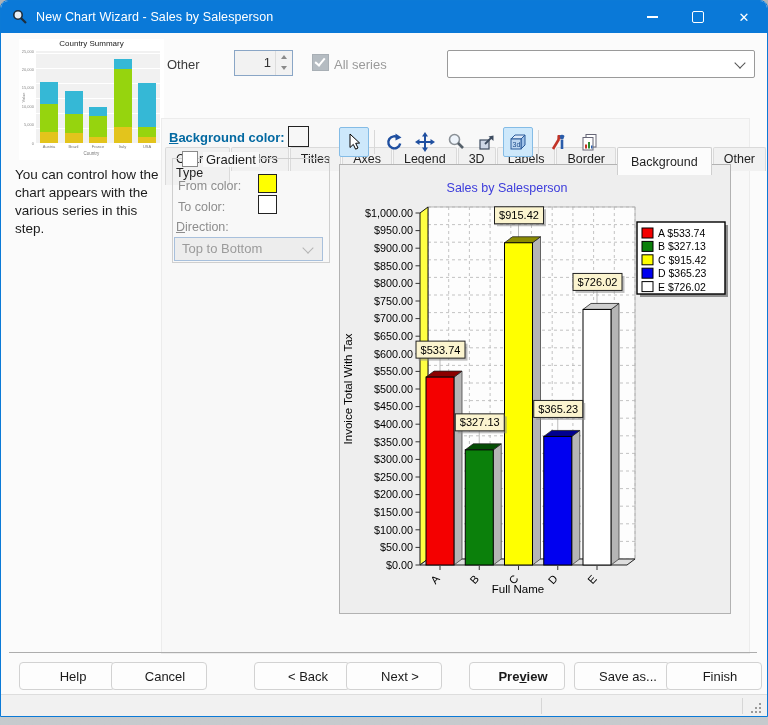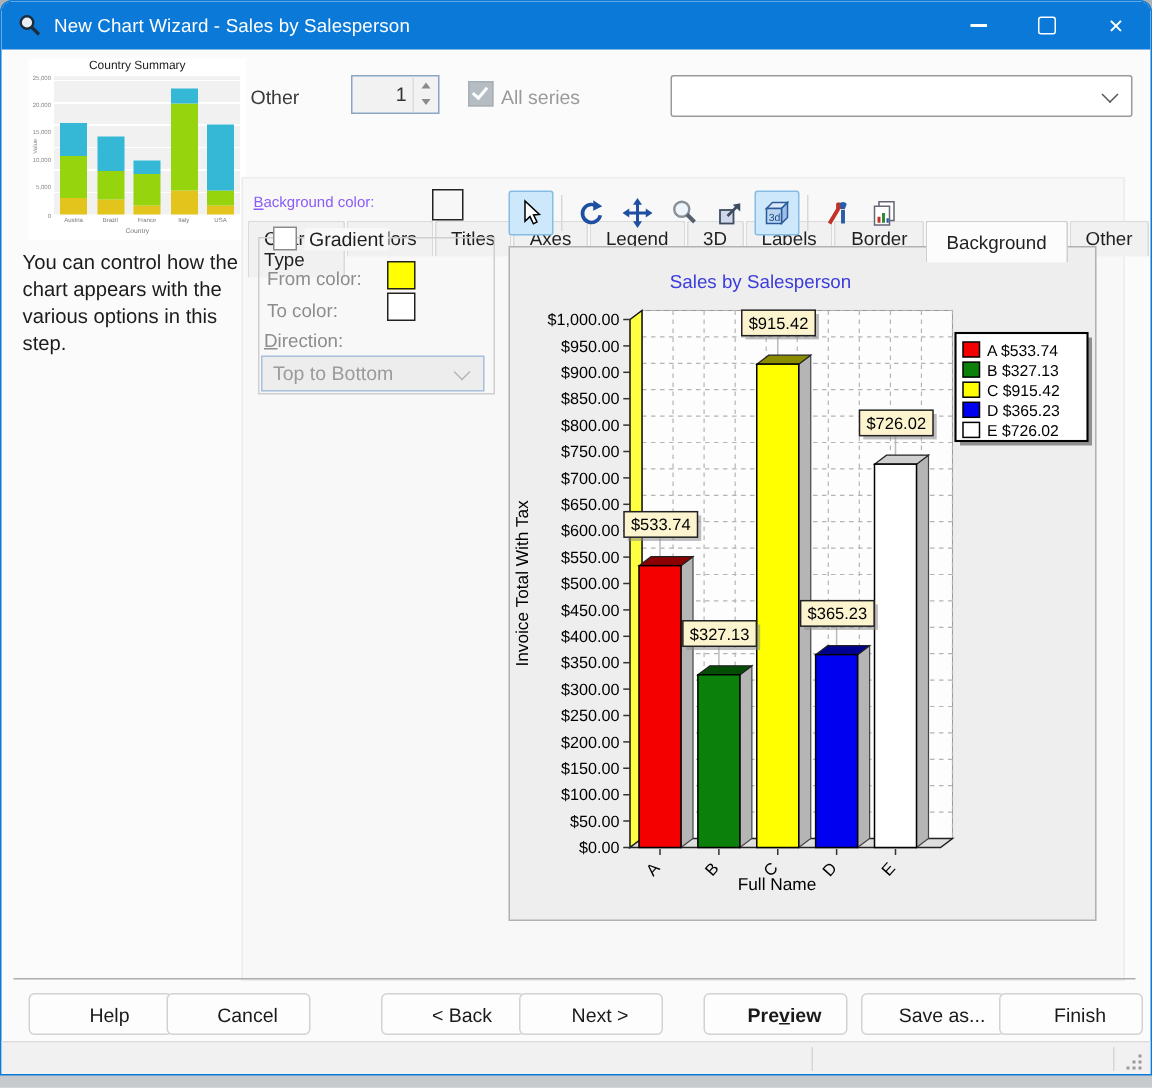--- a/index.html
+++ b/index.html
@@ -48,21 +48,21 @@
   #step-combo{left:446px;top:49px;width:306px;height:26px;background:#fff;border:1px solid #9a9a9a;border-radius:2px;}
   #step-combo .val{position:absolute;left:8px;top:5px;font-size:13.5px;color:#111;}
   .chev{position:absolute;right:10px;top:8px;width:7px;height:7px;border:solid #555;border-width:0 1.4px 1.4px 0;transform:rotate(45deg);}
   
   #tabstrip{left:164px;top:98px;height:28px;display:flex;align-items:flex-start;margin-top:48px;}
   .tab{font-size:12.5px;color:#1f1f1f;background:#f1f1f1;border:1px solid #dadada;border-bottom:none;
        padding:4px 10px 5px 10px;margin-right:1px;border-radius:2px 2px 0 0;}
   .tab.selected{background:#fcfcfc;border-color:#cfcfcf;padding:7px 13px 6px 13px;position:relative;z-index:2;}
   #tabpage{left:160px;top:117px;width:587px;height:534px;background:#f8f8f8;border:1px solid #ececec;}
   
-  #bg-color-label{left:168px;top:129px;font-size:10px;color:#8b5cf6;}
+  #bg-color-label{left:168px;top:129px;font-size:13px;color:#0369a1;font-weight:bold;}
   #bg-color-swatch{left:287px;top:125px;width:19px;height:19px;border:1px solid #222;}
   #gradient-group{left:171px;top:157px;width:156px;height:103px;border:1px solid #cfcfcf;}
   #gradient-check{left:181px;top:150px;width:14px;height:14px;border:1px solid #8a8a8a;background:#fff;}
   #gradient-label{left:202px;top:151px;font-size:13px;color:#1f1f1f;background:#f8f8f8;padding:0 3px;}
   .gray-label{font-size:12.5px;color:#8d8d8d;}
   #from-label{left:177px;top:178px;}
   #to-label{left:177px;top:199px;}
   #dir-label{left:175px;top:219px;}
   #from-swatch{left:257px;top:173px;width:17px;height:17px;border:1px solid #222;}
   #to-swatch{left:257px;top:194px;width:17px;height:17px;border:1px solid #222;}
@@ -149,21 +149,21 @@
         <div class="pv-xtick" style="left: 91.5px;">Italy</div>
         <div class="pv-xtick" style="left: 116px;">USA</div>
         <div class="pv-ytick" style="top: 101.5px; right: 130px;">0</div>
         <div class="pv-ytick" style="top: 83.1px; right: 130px;">5,000</div>
         <div class="pv-ytick" style="top: 64.7px; right: 130px;">10,000</div>
         <div class="pv-ytick" style="top: 46.3px; right: 130px;">15,000</div>
         <div class="pv-ytick" style="top: 27.9px; right: 130px;">20,000</div>
         <div class="pv-ytick" style="top: 9.5px; right: 130px;">25,000</div>
       </div>
 
-  <div id="description" class="abs">You can control how the chart appears with the various options in this step.</div>
+  <div id="description" class="abs">You can control how the chart appears with the various series in this step.</div>
 
   <span id="series-label" class="abs">Other</span>
   <div id="series-spinner" class="abs">
     <span id="series-value">1</span>
     <div id="spinner-buttons">
       <div class="spin-btn" style="top:0">
             <div class="tri-up"></div>
           </div>
       <div class="spin-btn" style="top:11px">
             <div class="tri-dn"></div>

